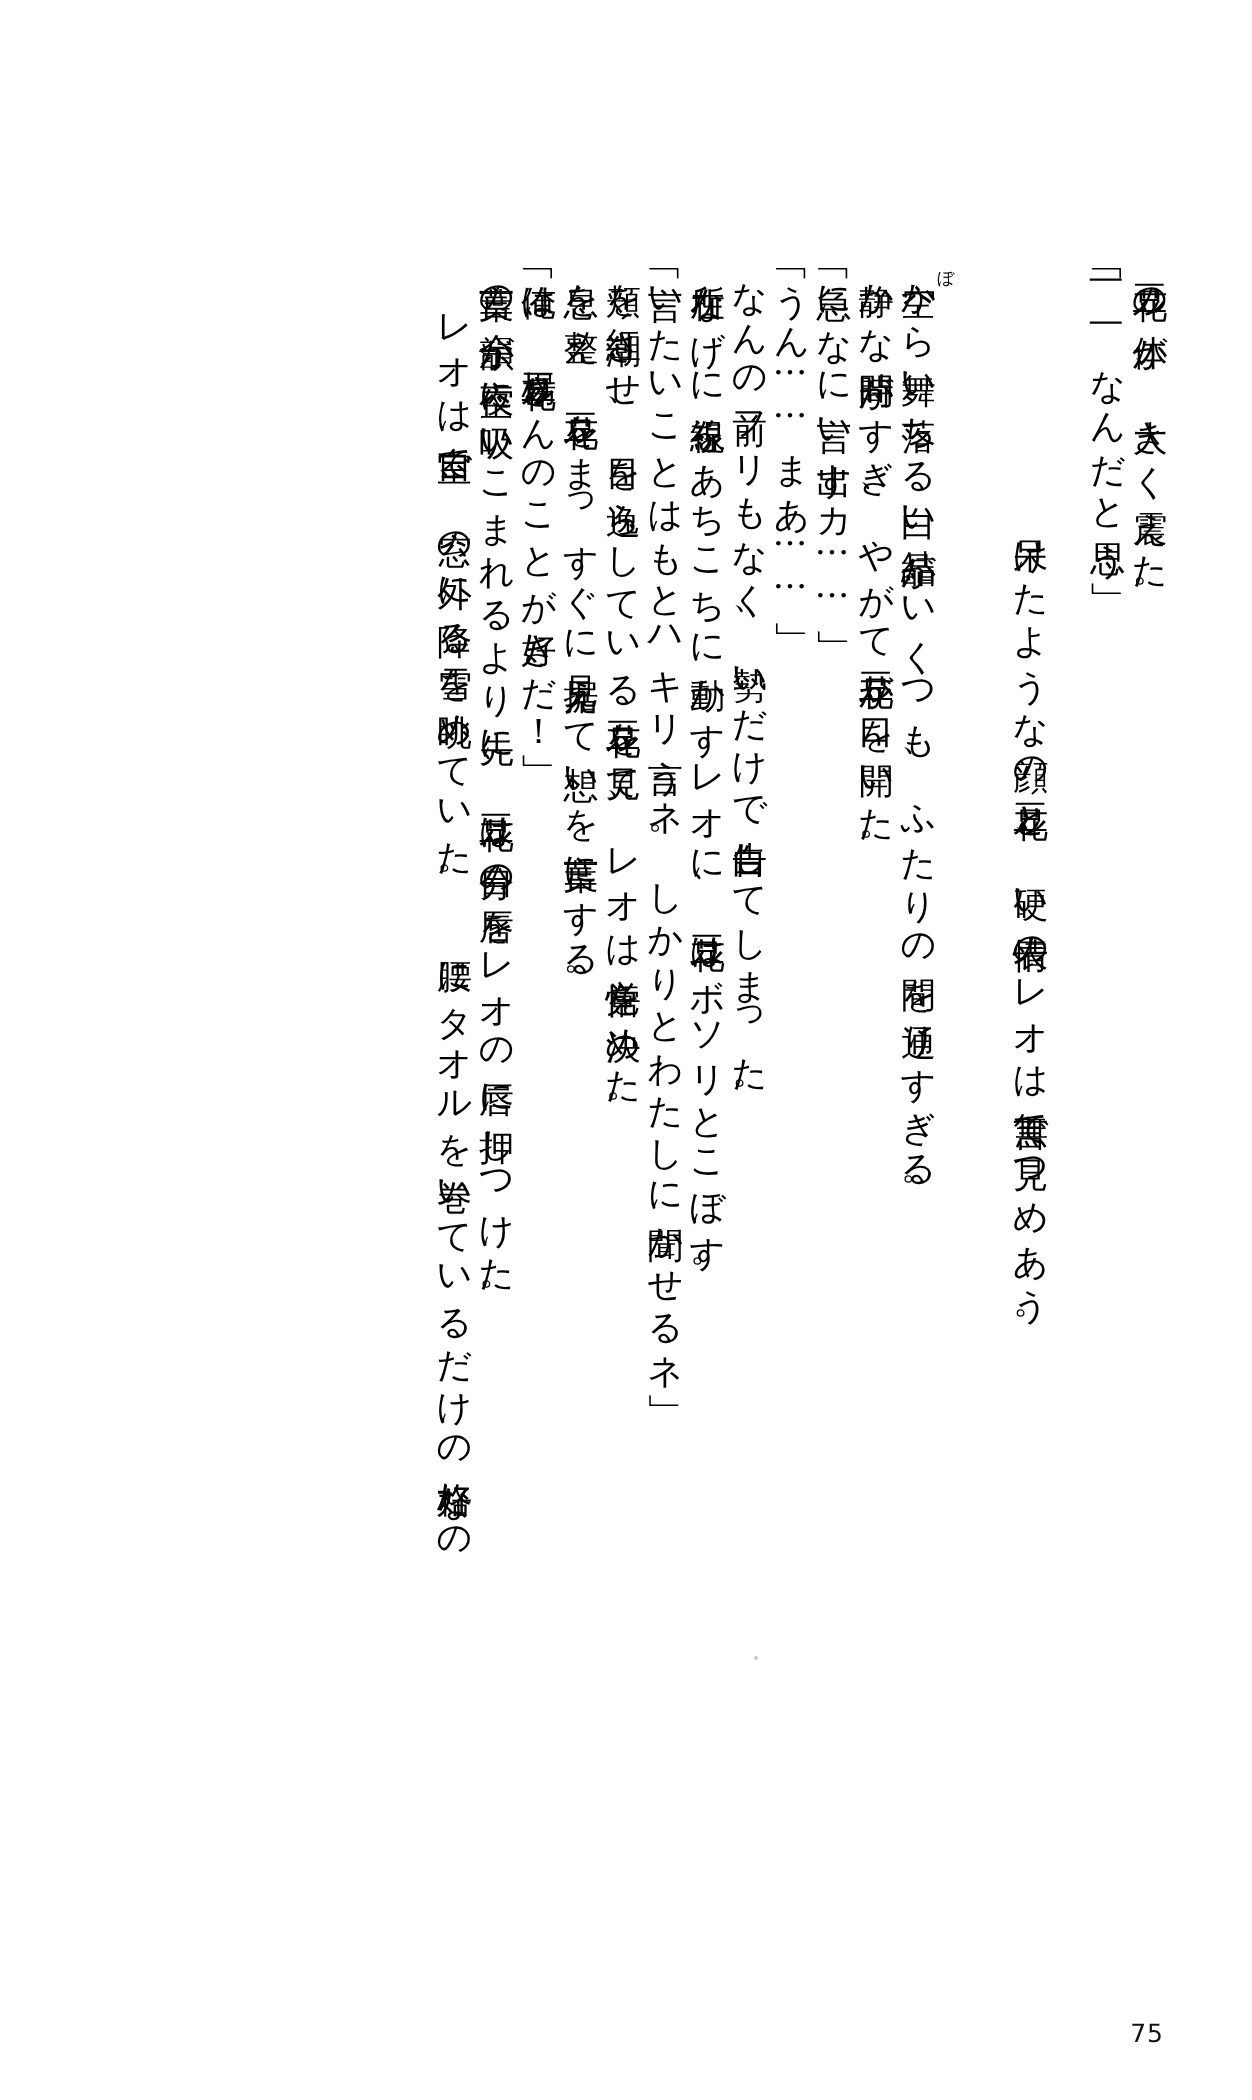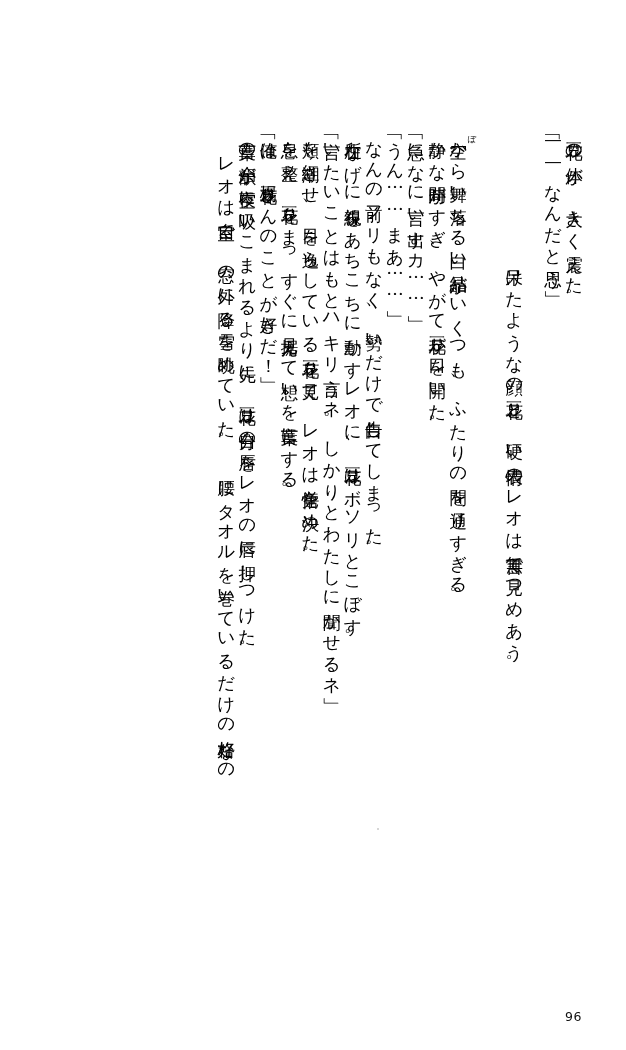--- a/index.html
+++ b/index.html
@@ -115,15 +115,15 @@
     <div class="col">頬を紅潮させ、目を逸らしている豆花を見て、レオは覚悟を決めた。</div>
     <div class="col">息を整え、豆花をまっすぐに見据えて想いを言葉にする。</div>
     <div class="col">「俺は、楊豆花さんのことが好きだ！」</div>
     <div class="col">言葉の余韻が夜空に吸いこまれるより先に、豆花は自分の唇をレオの唇に押しつけた。</div>
     <div class="col ind1">レオは自室で、窓の外に降る雪を眺めていた。　腰にタオルを巻いているだけの格好なの</div>
 
   </div>
 
   <div class="speck" style="left:377px; top:828px;"></div>
 
-  <div id="page-number">96</div>
+  <div id="page-number">75</div>
 
 </div>
 
 </body></html>

